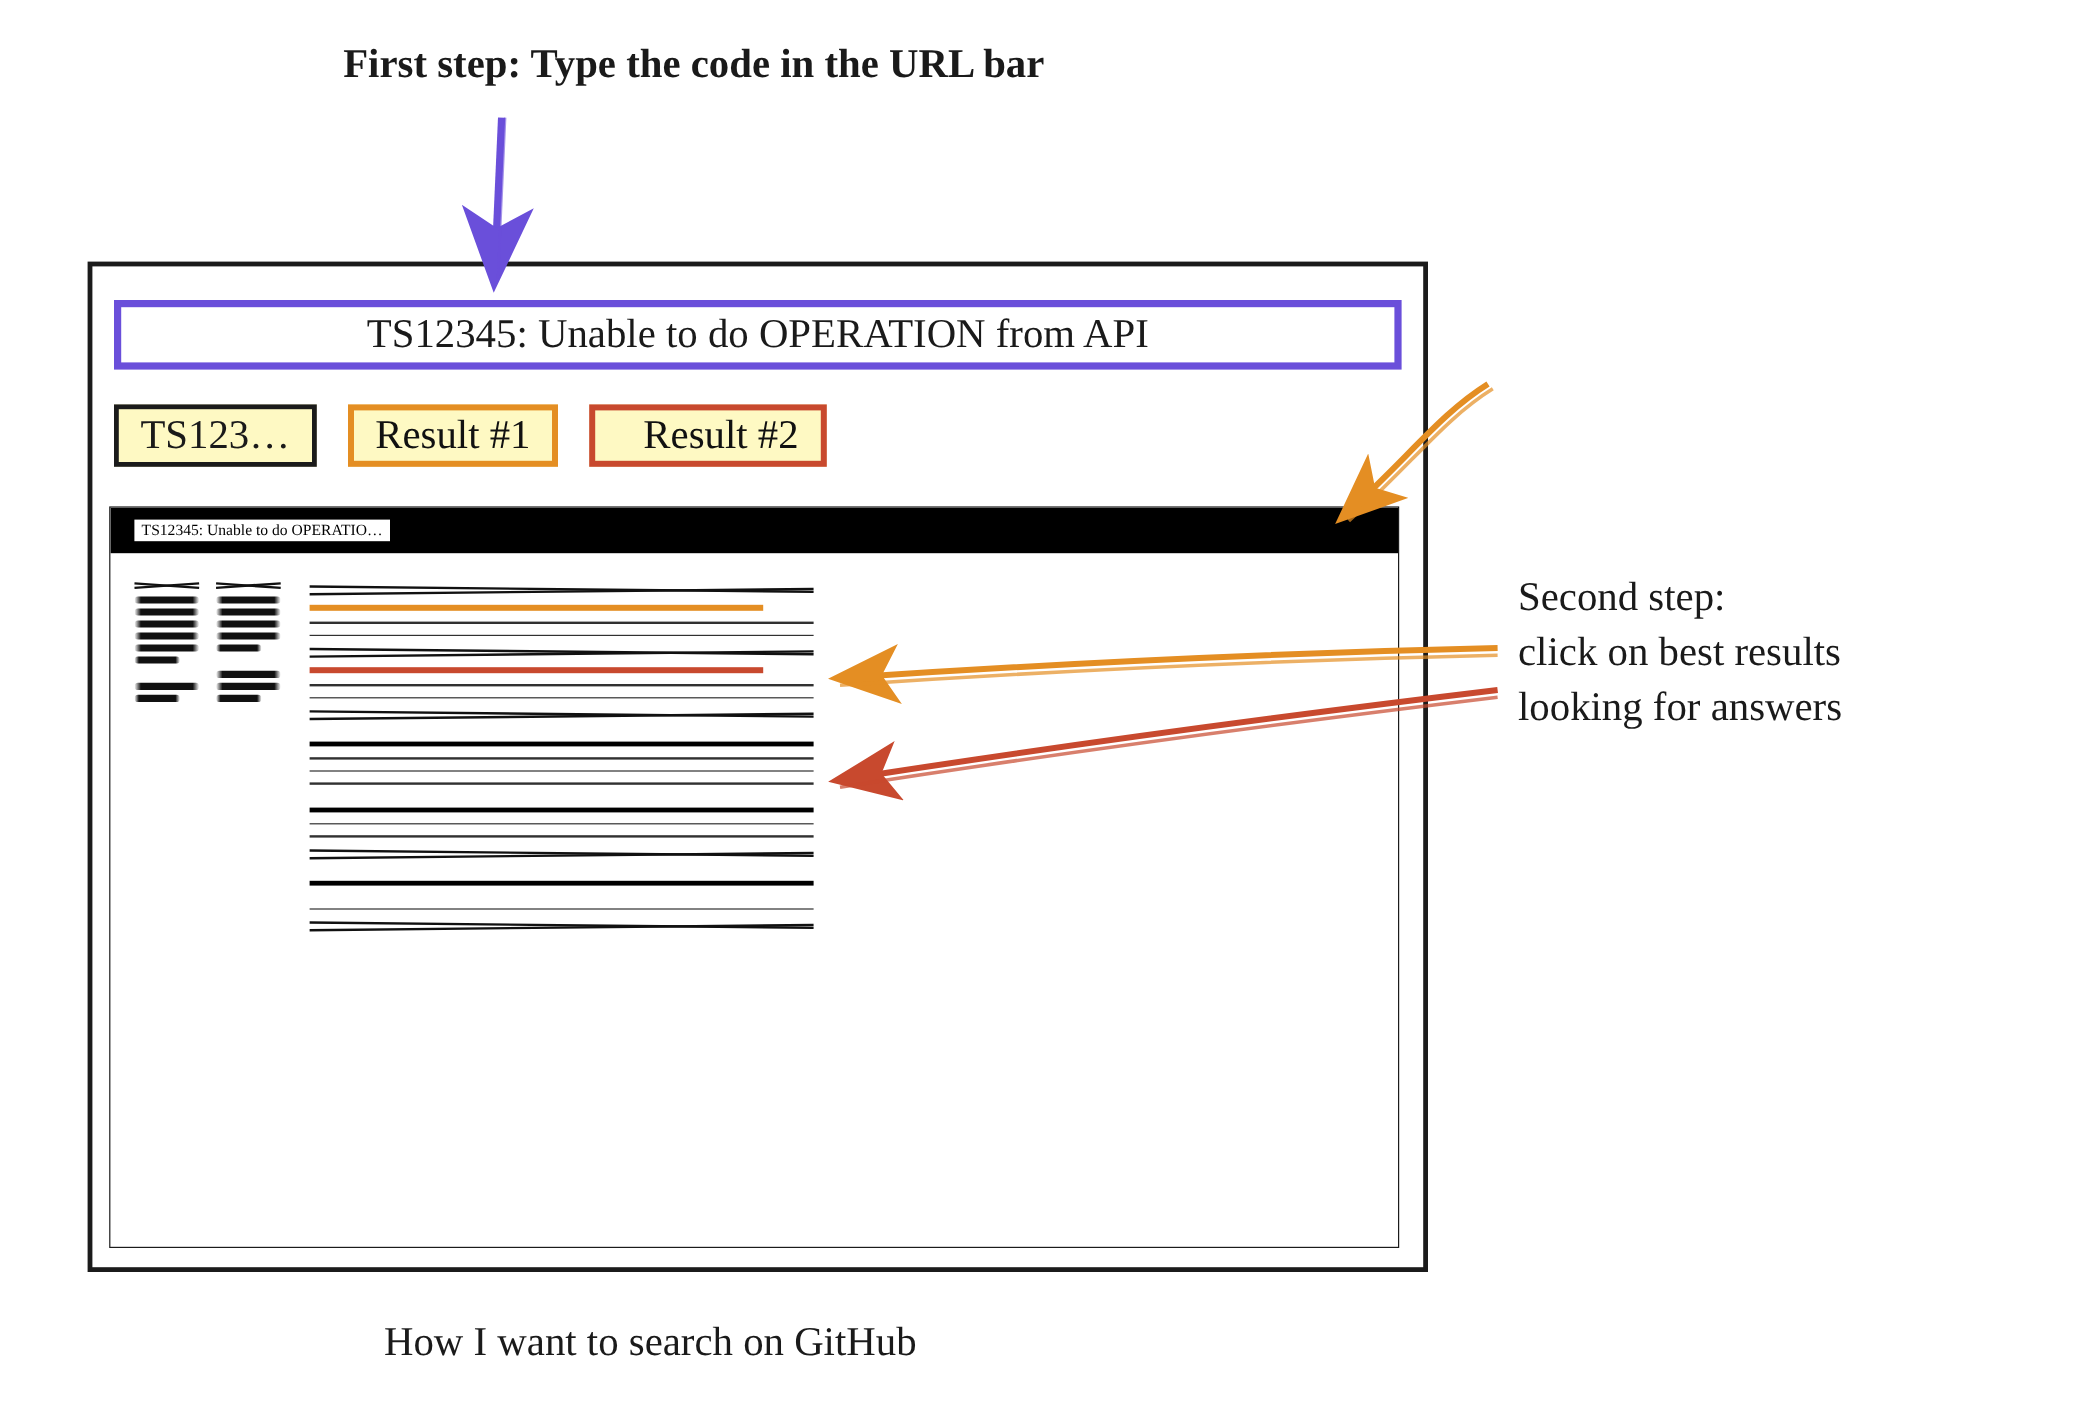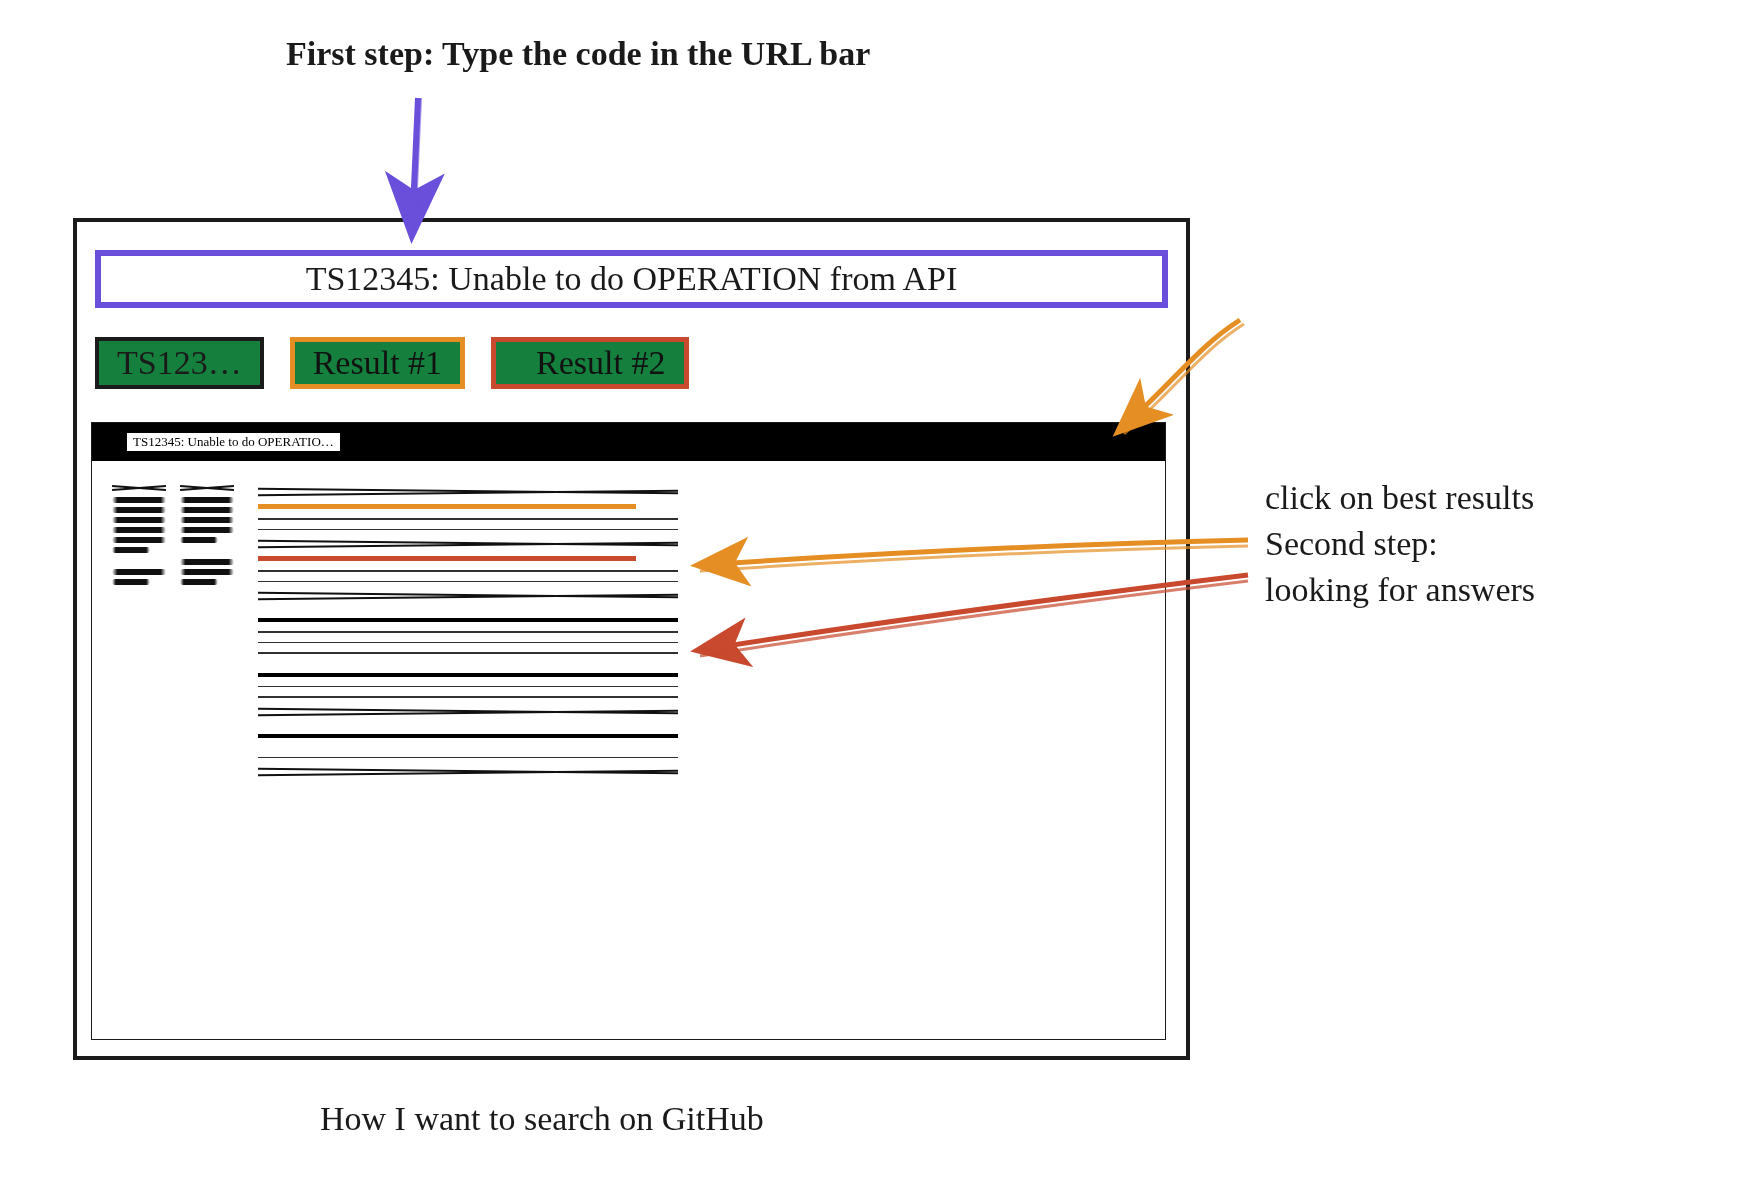--- a/index.html
+++ b/index.html
@@ -77,21 +77,21 @@
     display: flex;
     gap: 26px;
     align-items: center;
   }
   .tab {
     height: 52px;
     padding: 0 18px;
     display: flex;
     align-items: center;
     font-size: 34px;
-    background: #15803d;
+    background: #fef9c3;
   }
   .tab-active { border: 4px solid #1b1b1b; }
   .tab-result1 { border: 5px solid #E48E23; color:#111;text-align:right; }
   .tab-result2 { border: 5px solid #C8492E; color:#111;padding-left:40px; }
 
   
   .results-panel {
     position: absolute;
     left: 14px;
     top: 200px;
@@ -100,21 +100,21 @@
     border: 1px solid #1b1b1b;
     background: #fff;
     overflow: hidden;
   }
   .results-titlebar {
     width: 100%;
     height: 38px;
     background: #000;
     display:flex;
     align-items:center;
-    padding-left: 35px;
+    padding-left: 20px;
   }
   .results-titlebar-chip {
     background:#fff;
     color:#000;
     font-size: 13px;
     padding: 1px 6px;
     font-family: "Comic Sans MS", cursive;
   }
 
   .results-body {
@@ -164,22 +164,22 @@
     position:absolute; left:0; top:0; width:1750px; height:1186px;
     pointer-events:none;
   }
 </style>
 </head>
 <body>
 
 <div class="annotation-top">First step: Type the code in the URL bar</div>
 
 <div class="annotation-right">
+  <span class="line" style="background:none;height:auto">Second step:</span>
   <span class="line" style="background:none;height:auto">click on best results</span>
-  <span class="line" style="background:none;height:auto">Second step:</span>
   <span class="line" style="background:none;height:auto">looking for answers</span>
 </div>
 
 <div class="caption-bottom">How I want to search on GitHub</div>
 
 <div class="browser-window">
 
   <div class="url-bar">
     <span>TS12345: Unable to do OPERATION from API</span>
   </div>

